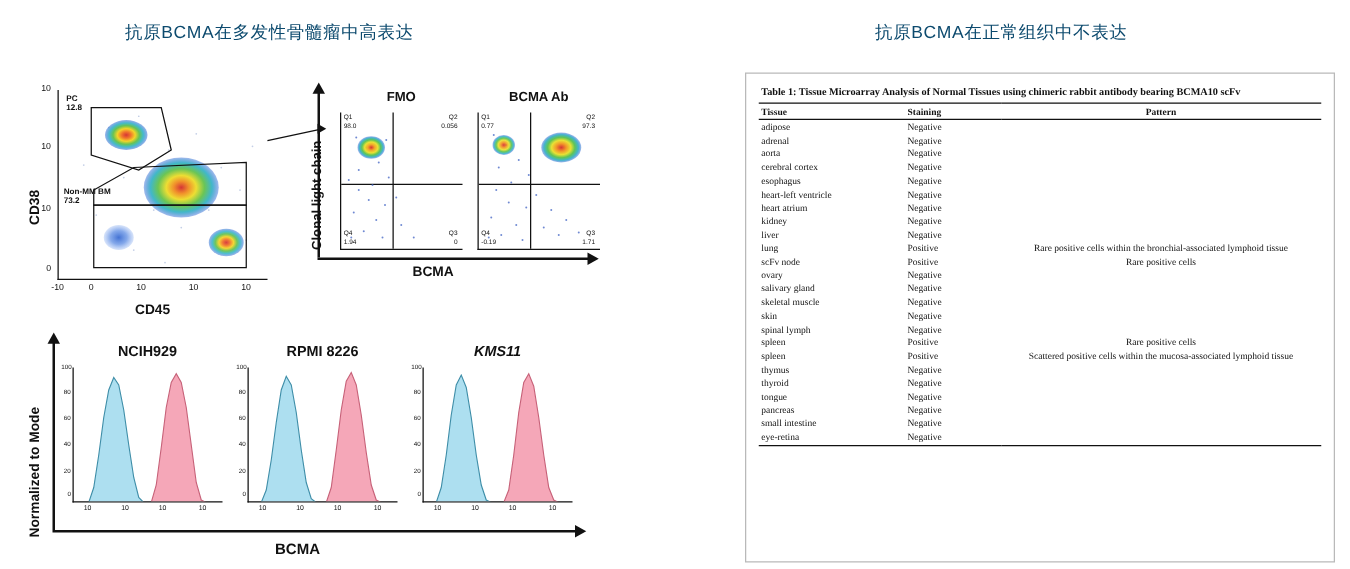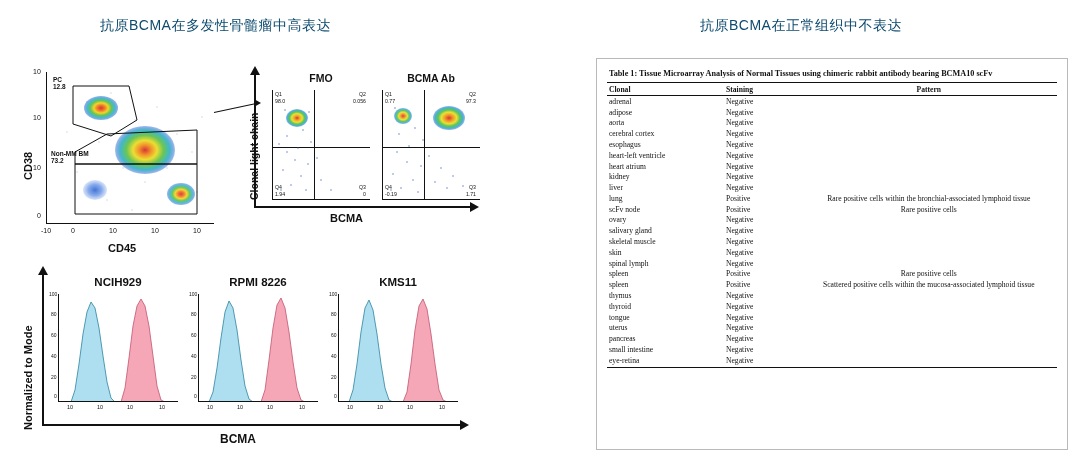--- a/index.html
+++ b/index.html
@@ -475,21 +475,21 @@
       <div class="hist-tick" style="left: -8px; top: 38px;">60</div>
       <div class="hist-tick" style="left: -8px; top: 59px;">40</div>
       <div class="hist-tick" style="left: -8px; top: 80px;">20</div>
       <div class="hist-tick" style="left: -5px; top: 99px;">0</div>
       <div class="hist-xtick" style="left: 8px; top: 110px;">10</div>
       <div class="hist-xtick" style="left: 38px; top: 110px;">10</div>
       <div class="hist-xtick" style="left: 68px; top: 110px;">10</div>
       <div class="hist-xtick" style="left: 100px; top: 110px;">10</div>
     </div>
 
-    <div class="hist-title" style="left: 330px; top: 216px; width: 120px;">KMS11</div>
+    <div class="hist-title" style="left: 330px; top: 216px; width: 120px; font-style: italic;">KMS11</div>
     <div class="hist" style="left: 330px; top: 234px;">
       <div class="hist-inner">
         <svg width="120" height="108" viewBox="0 0 120 108">
           <path d="M10,108 L14,96 L18,70 L22,38 L26,14 L30,6 L34,16 L38,40 L42,70 L46,94 L50,106 L54,108 Z" fill="#addff0" stroke="#3f8ea8" stroke-width="0.9"></path>
           <path d="M64,108 L68,98 L72,70 L76,36 L80,12 L84,5 L88,15 L92,40 L96,70 L100,96 L104,106 L108,108 Z" fill="#f5a7b8" stroke="#c76279" stroke-width="0.9"></path>
         </svg>
       </div>
       <div class="hist-tick" style="left: -10px; top: -3px;">100</div>
       <div class="hist-tick" style="left: -8px; top: 17px;">80</div>
       <div class="hist-tick" style="left: -8px; top: 38px;">60</div>
@@ -502,33 +502,33 @@
       <div class="hist-xtick" style="left: 100px; top: 110px;">10</div>
     </div>
 
   </div>
 
   <div class="right-panel">
     <div class="tbl-caption">Table 1: Tissue Microarray Analysis of Normal Tissues using chimeric rabbit antibody bearing BCMA10 scFv</div>
     <table class="tma">
       <thead>
         <tr>
-          <th>Clonal</th>
+          <th>Tissue</th>
           <th>Staining</th>
           <th class="pattern-col">Pattern</th>
         </tr>
       </thead>
       <tbody id="tma-body">
           <tr>
+            <td class="tissue">adipose</td>
+            <td class="staining">Negative</td>
+            <td class="pattern"></td>
+          </tr>
+          <tr>
             <td class="tissue">adrenal</td>
-            <td class="staining">Negative</td>
-            <td class="pattern"></td>
-          </tr>
-          <tr>
-            <td class="tissue">adipose</td>
             <td class="staining">Negative</td>
             <td class="pattern"></td>
           </tr>
           <tr>
             <td class="tissue">aorta</td>
             <td class="staining">Negative</td>
             <td class="pattern"></td>
           </tr>
           <tr>
             <td class="tissue">cerebral cortex</td>
@@ -614,25 +614,20 @@
             <td class="tissue">thyroid</td>
             <td class="staining">Negative</td>
             <td class="pattern"></td>
           </tr>
           <tr>
             <td class="tissue">tongue</td>
             <td class="staining">Negative</td>
             <td class="pattern"></td>
           </tr>
           <tr>
-            <td class="tissue">uterus</td>
-            <td class="staining">Negative</td>
-            <td class="pattern"></td>
-          </tr>
-          <tr>
             <td class="tissue">pancreas</td>
             <td class="staining">Negative</td>
             <td class="pattern"></td>
           </tr>
           <tr>
             <td class="tissue">small intestine</td>
             <td class="staining">Negative</td>
             <td class="pattern"></td>
           </tr>
           <tr class="last">

